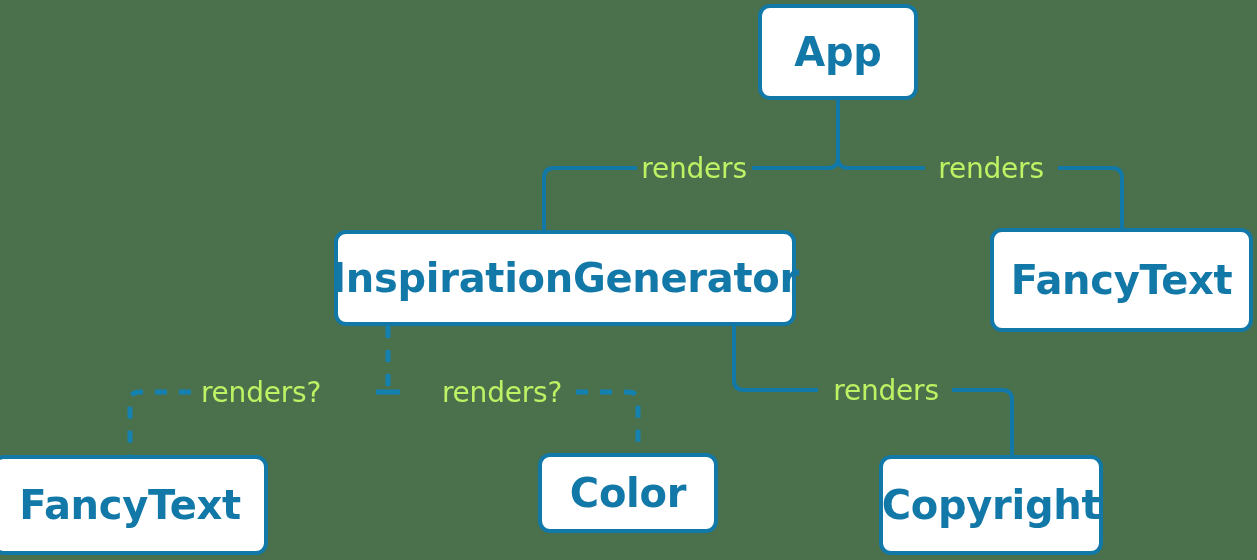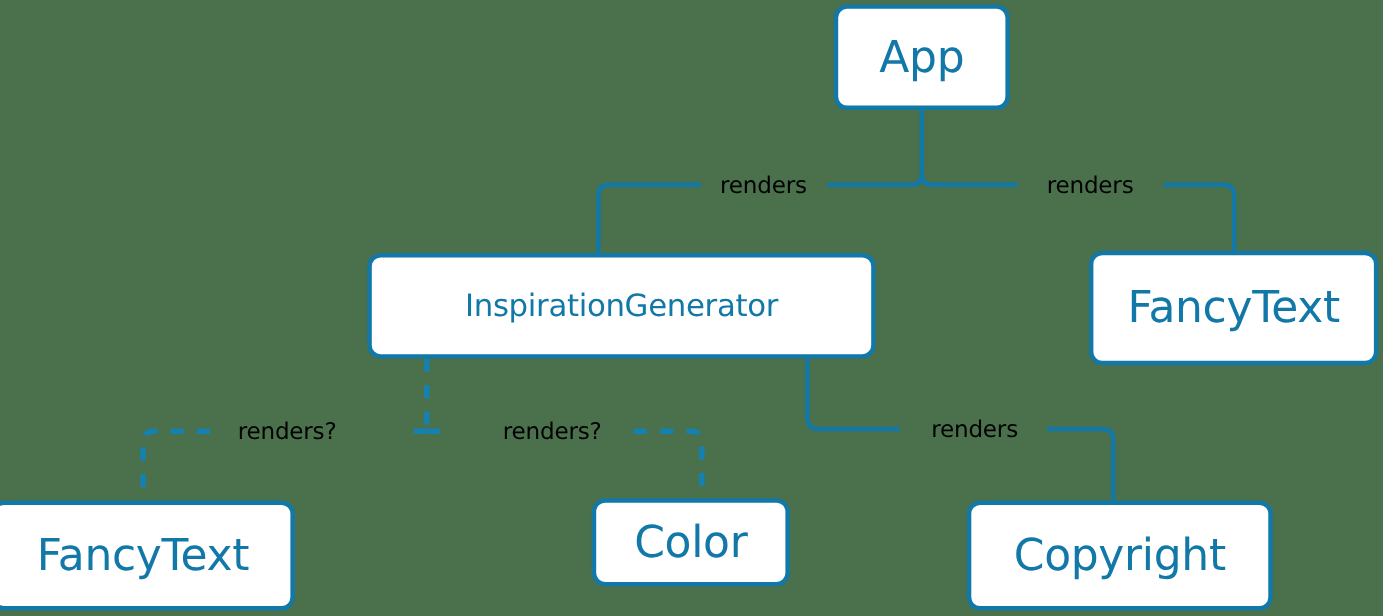--- a/index.html
+++ b/index.html
@@ -31,33 +31,33 @@
     position: absolute;
     background: #ffffff;
     border: 4px solid #1178a8;
     border-radius: 12px;
     box-sizing: border-box;
     display: flex;
     align-items: center;
     justify-content: center;
     color: #1278a8;
     font-family: "DejaVu Sans", sans-serif;
-    font-weight: 400;
+    font-weight: 700;
     letter-spacing: -0.3px;
     white-space: nowrap;
   }
   .node-label {
     color: #1278a8;
     line-height: 1;
   }
   .edge-label {
     position: absolute;
-    color: #000000;
+    color: #bef264;
     font-family: "DejaVu Sans", sans-serif;
-    font-size: 21px;
+    font-size: 28px;
     font-weight: 400;
     white-space: nowrap;
     transform: translate(-50%, -50%);
     letter-spacing: -0.2px;
   }
 </style>
 </head>
 <body>
 
 <div id="diagram-root">
@@ -88,36 +88,36 @@
       <path d="M388,392 L406,392"></path>
       <path d="M576,392 L628,392 Q638,392 638,402 L638,453"></path>
     </g>
   </svg>
 
   <div class="node" style="left:758px; top:4px; width:160px; height:96px;">
     <span class="node-label" style="font-size:40px;">App</span>
   </div>
 
   <div class="node" style="left:334px; top:230px; width:462px; height:96px;">
-    <span class="node-label" style="font-size:28px;">InspirationGenerator</span>
+    <span class="node-label" style="font-size:40px;">InspirationGenerator</span>
   </div>
 
   <div class="node" style="left:990px; top:228px; width:263px; height:104px;">
     <span class="node-label" style="font-size:40px;">FancyText</span>
   </div>
 
   <div class="node" style="left:-8px; top:455px; width:276px; height:100px;">
     <span class="node-label" style="font-size:40px;">FancyText</span>
   </div>
 
   <div class="node" style="left:538px; top:453px; width:180px; height:80px;">
     <span class="node-label" style="font-size:40px;">Color</span>
   </div>
 
-  <div class="node" style="left:879px; top:455px; width:278px; height:100px;">
+  <div class="node" style="left:879px; top:455px; width:224px; height:100px;">
     <span class="node-label" style="font-size:40px;">Copyright</span>
   </div>
 
   <div class="edge-label" style="left:694px; top:168px;">renders</div>
   <div class="edge-label" style="left:991px; top:168px;">renders</div>
   <div class="edge-label" style="left:261px; top:392px;">renders?</div>
   <div class="edge-label" style="left:502px; top:392px;">renders?</div>
   <div class="edge-label" style="left:886px; top:390px;">renders</div>
 
 </div>

